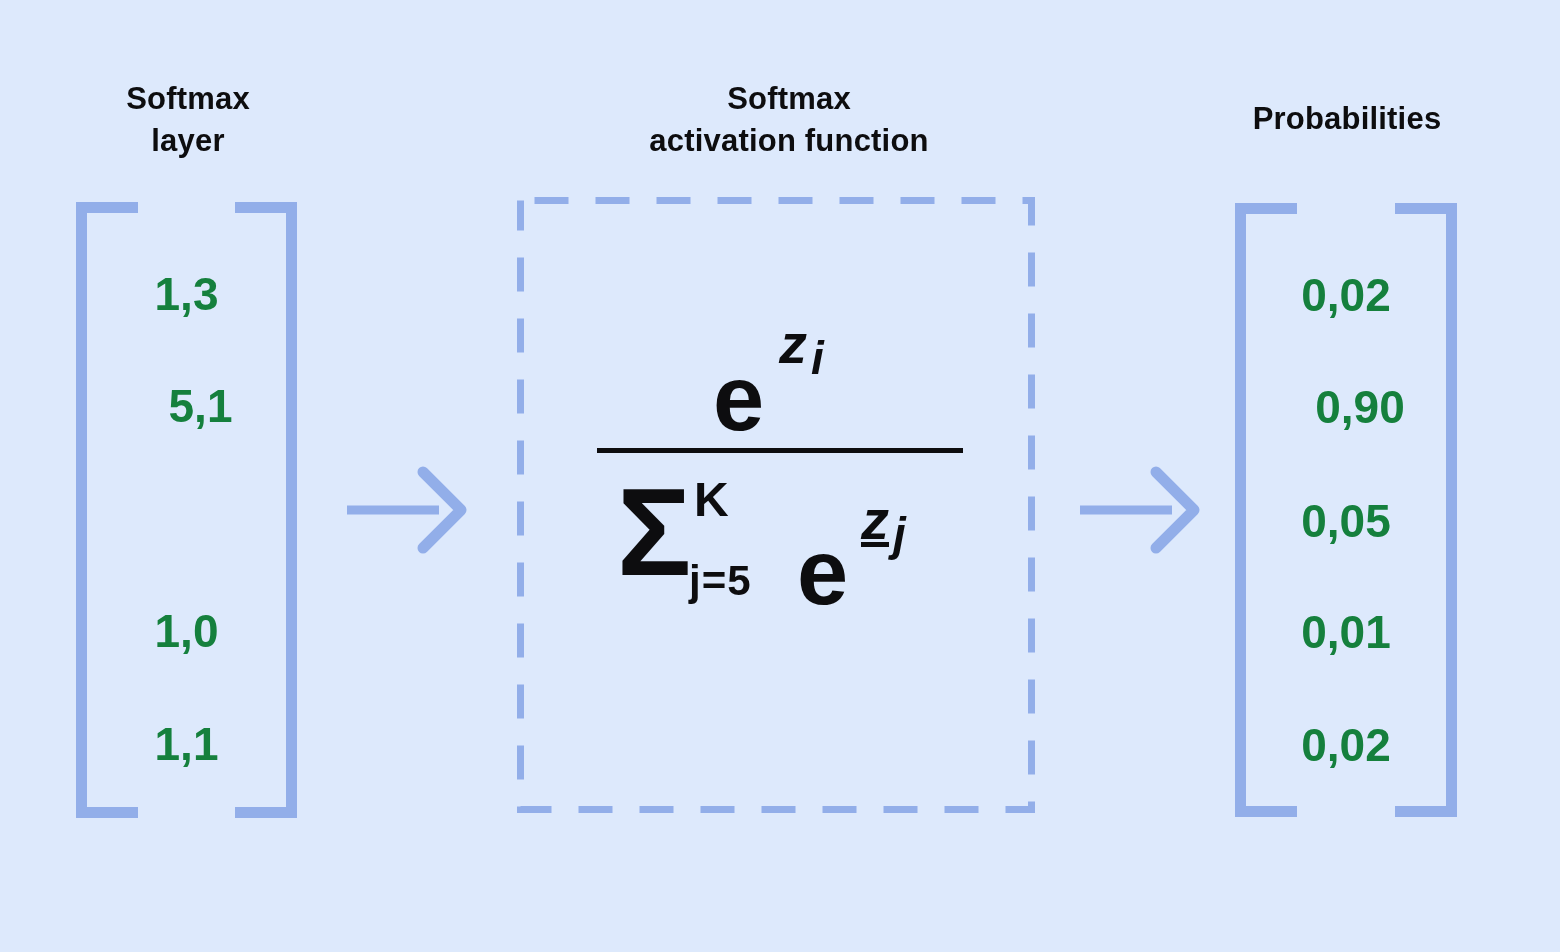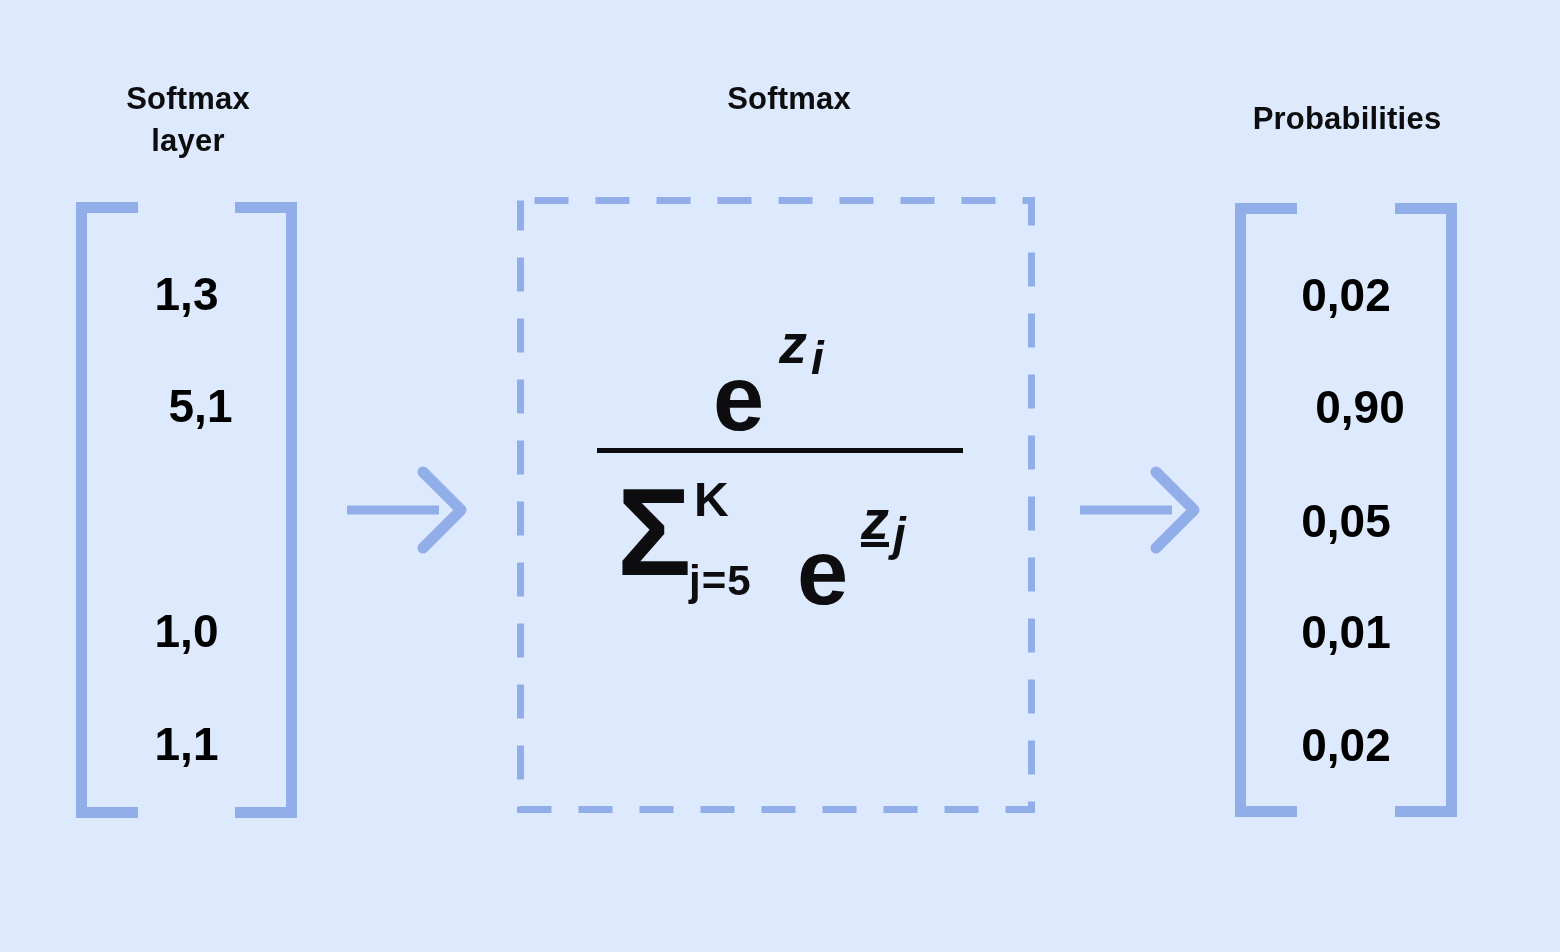--- a/index.html
+++ b/index.html
@@ -54,21 +54,21 @@
     border-bottom: 11px solid #92aee9;
   }
 
   .vec-value {
     position: absolute;
     left: 0; right: 0;
     text-align: center;
     font-size: 46px;
     line-height: 46px;
     font-weight: 600;
-    color: #000000;
+    color: #15803d;
   }
   .v1 { top: 69px; }
   .v2 { top: 181px; margin-left: 28px; }
   .v3 { top: 295px; }
   .v4 { top: 406px; }
   .v5 { top: 519px; }
 
   
   .arrow {
     position: absolute;
@@ -143,20 +143,21 @@
 
 <div class="canvas">
 
   <div class="col-title title-left">
     <div>Softmax</div>
     <div>layer</div>
   </div>
 
   <div class="col-title title-center">
     <div>Softmax</div>
+    <div>activation function</div>
   </div>
 
   <div class="col-title title-right">Probabilities</div>
 
   <div class="vector vector-left">
     <div class="bracket bracket-left"></div>
     <div class="bracket bracket-right"></div>
     <div class="vec-value v1">1,3</div>
     <div class="vec-value v2">5,1</div>
     <div class="vec-value v4">1,0</div>

